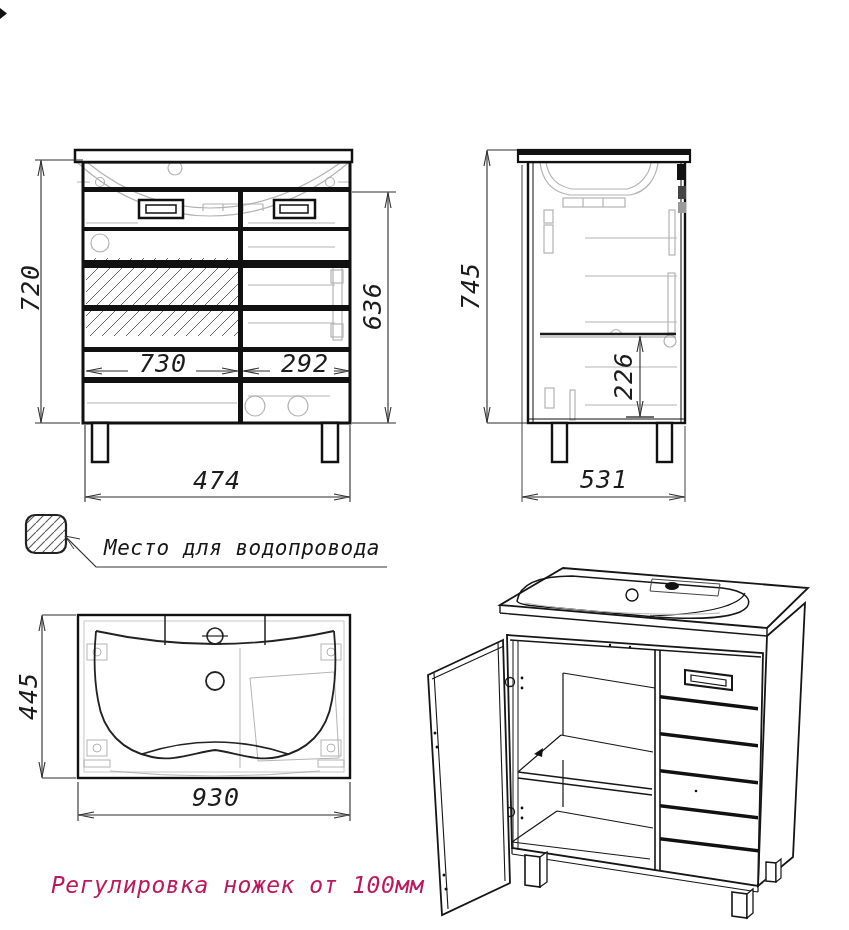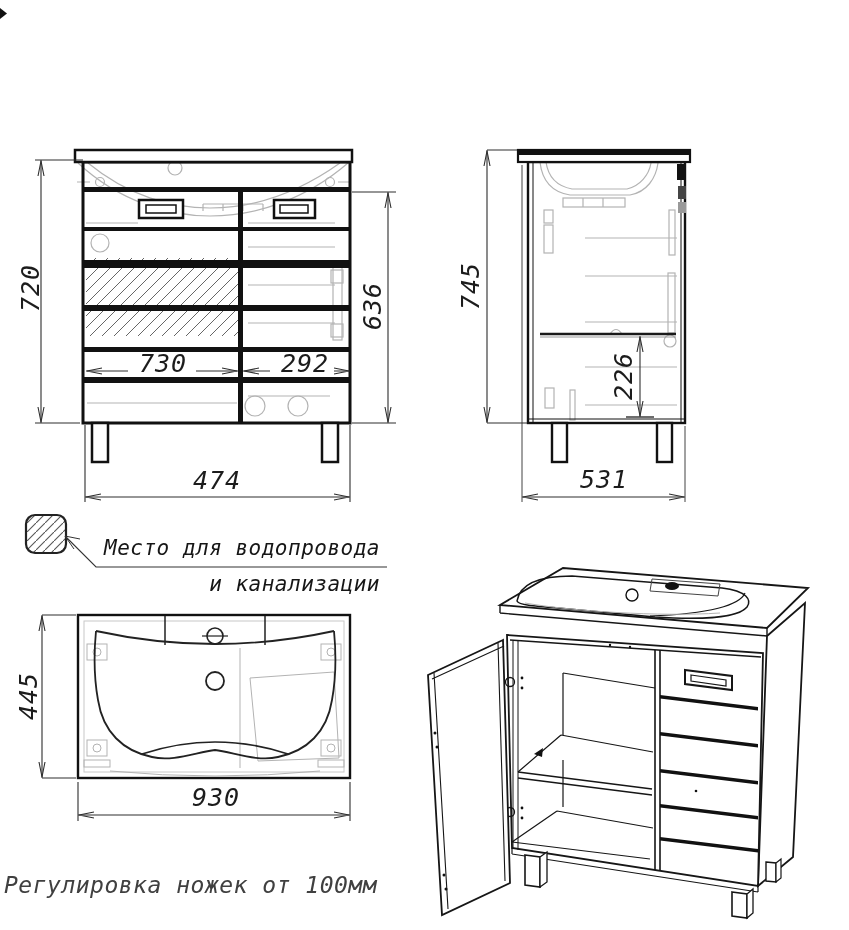--- a/index.html
+++ b/index.html
@@ -1,21 +1,21 @@
 <!DOCTYPE html>
 <html><head>
 <meta charset="utf-8">
 <style>
   html,body{margin:0;padding:0;background:#fff;}
   .page{position:relative;width:849px;height:930px;background:#fff;overflow:hidden;
         font-family:"DejaVu Sans Mono",monospace;color:#1a1a1a;}
   .title{position:absolute;left:4px;top:84px;width:845px;height:26px;
          font:italic 19px "DejaVu Sans Mono",monospace;letter-spacing:.2px;white-space:nowrap;color:#161616;}
   .footer{position:absolute;left:4px;top:872px;width:420px;height:30px;
-          font:italic 23px "DejaVu Sans Mono",monospace;letter-spacing:.5px;white-space:nowrap;color:#404040;}
+          font:italic 23px "DejaVu Sans Mono",monospace;letter-spacing:.5px;white-space:nowrap;color:#be185d;text-align:right;}
   .dim{position:absolute;width:90px;height:28px;line-height:28px;text-align:center;
        font:italic 25px "DejaVu Sans Mono",monospace;letter-spacing:1px;color:#1c1c1c;}
   .vert{transform:rotate(-90deg);}
   .note-line{position:absolute;text-align:right;font:italic 21px "DejaVu Sans Mono",monospace;
              letter-spacing:.5px;white-space:nowrap;color:#161616;}
   svg{position:absolute;}
   .cursor{position:absolute;left:0;top:8px;width:7px;height:11px;background:#111;
           clip-path:polygon(0 0,100% 50%,0 100%);}
 </style>
 </head>
@@ -141,21 +141,20 @@
     <defs>
       <pattern id="hn" width="9" height="9" patternUnits="userSpaceOnUse">
         <path d="M-1,10 L10,-1" stroke="#555" stroke-width="1.1" fill="none"></path>
       </pattern>
     </defs>
     <rect x="8" y="10" width="40" height="38" rx="9" fill="url(#hn)" stroke="#222" stroke-width="2.2"></rect>
     <path d="M47,31 L78,62 H369" stroke="#333" stroke-width="1.1" fill="none"></path>
     <path d="M47,31 l15,3 M47,31 l9,13" stroke="#333" stroke-width="1" fill="none"></path>
   </svg>
   <div class="note-line" style="left:100px;top:536px;width:280px">Место для водопровода</div>
-  <div class="note-line" style="left:100px;top:572px;width:280px">и канализации</div>
 
   <svg style="left:10px;top:600px" width="400" height="230" viewBox="0 0 400 230">
     <rect x="68" y="15" width="272" height="163" fill="#fff" stroke="#111" stroke-width="2.4"></rect>
     <rect x="74" y="21" width="260" height="151" fill="none" stroke="#c8c8c8" stroke-width="1"></rect>
 
     <g stroke="#b3b3b3" stroke-width="1" fill="none">
       <rect x="77" y="44" width="20" height="16"></rect>
         <circle cx="87" cy="52" r="4"></circle>
       <rect x="311" y="44" width="20" height="16"></rect>
         <circle cx="321" cy="52" r="4"></circle>

